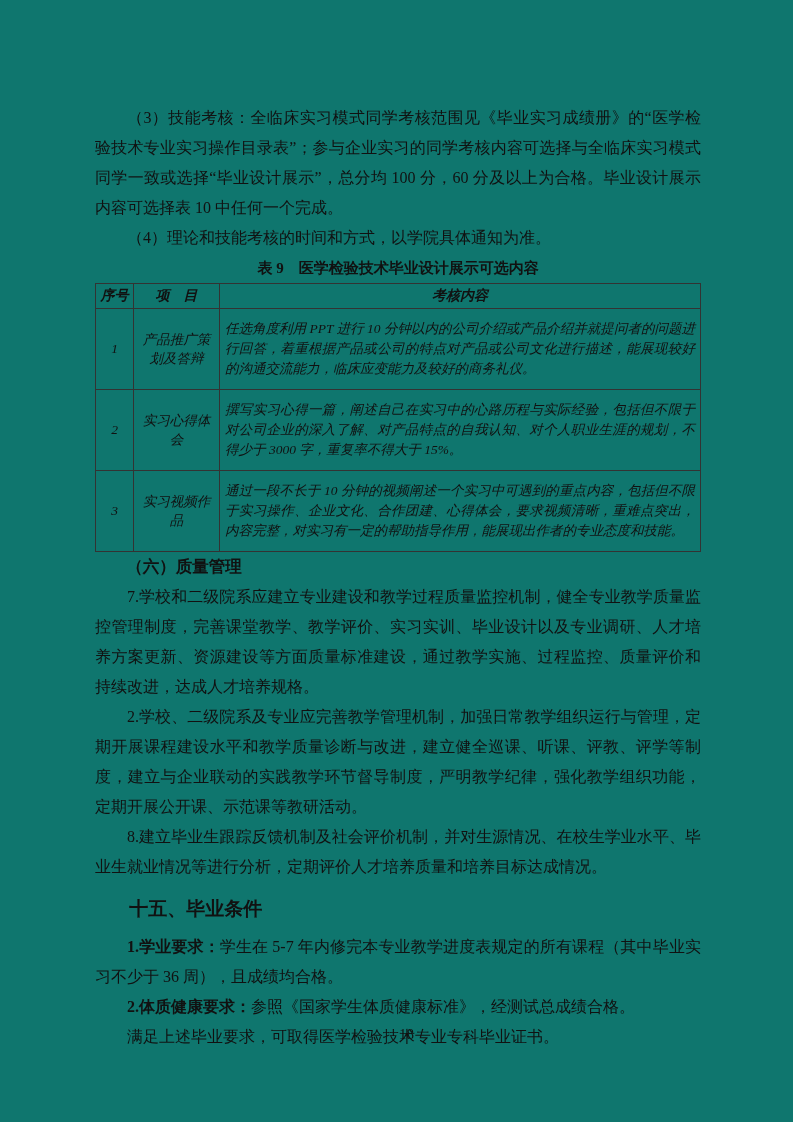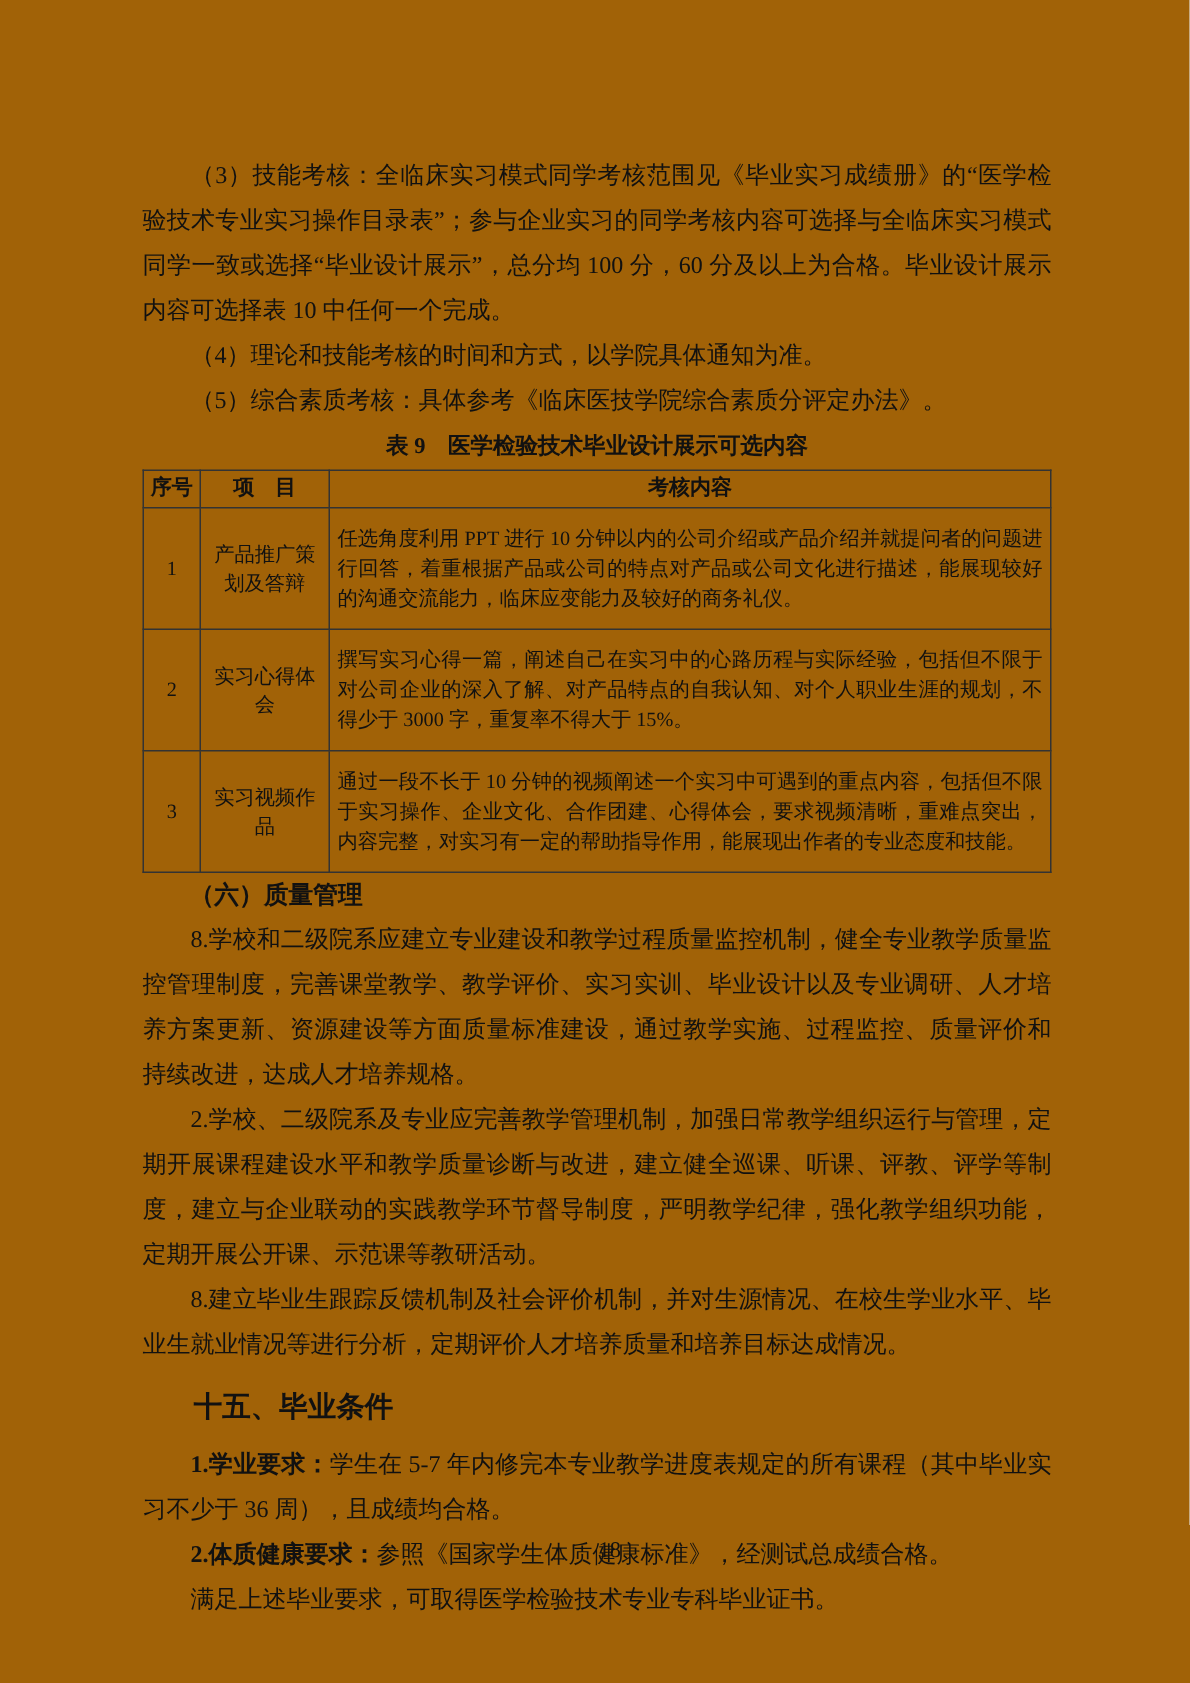--- a/index.html
+++ b/index.html
@@ -1,21 +1,21 @@
 <!DOCTYPE html>
 <html lang="zh"><head>
 <meta charset="utf-8">
 <style>
   html, body { margin: 0; padding: 0; background: #e8e8e8; }
   .page {
     position: relative;
     width: 793px;
     height: 1122px;
     margin: 0 auto;
-    background: #a16207;
+    background: #0f766e;
     box-sizing: border-box;
     padding: 103px 92px 0 95px;
     font-family: "Liberation Serif", "DejaVu Serif", serif;
     color: #111111;
     overflow: hidden;
   }
   .body-par {
     margin: 0;
     font-size: 16px;
     line-height: 30px;
@@ -34,20 +34,21 @@
     margin: 2px 0 2px 0;
     font-size: 15px;
     font-weight: bold;
     text-align: center;
     line-height: 26px;
   }
   table.t9 {
     width: 100%;
     border-collapse: collapse;
     table-layout: fixed;
+    font-style: italic;
   }
   table.t9 th, table.t9 td {
     border: 1px solid #333333;
     padding: 10px 5px;
     vertical-align: middle;
     box-sizing: border-box;
   }
   table.t9 th {
     font-size: 14px;
     font-weight: bold;
@@ -91,21 +92,20 @@
     margin-left: 20px;
   }
 </style>
 </head>
 <body>
 
 <div class="page">
 
   <p class="body-par">（3）技能考核：全临床实习模式同学考核范围见《毕业实习成绩册》的“医学检验技术专业实习操作目录表”；参与企业实习的同学考核内容可选择与全临床实习模式同学一致或选择“毕业设计展示”，总分均 100 分，60 分及以上为合格。毕业设计展示内容可选择表 10 中任何一个完成。</p>
   <p class="body-par">（4）理论和技能考核的时间和方式，以学院具体通知为准。</p>
-  <p class="body-par">（5）综合素质考核：具体参考《临床医技学院综合素质分评定办法》。</p>
 
   <p class="table-caption">表 9　医学检验技术毕业设计展示可选内容</p>
 
   <table class="t9">
     <thead>
       <tr>
         <th style="width:38px;">序号</th>
         <th style="width:86px;">项　目</th>
         <th>考核内容</th>
       </tr>
@@ -123,21 +123,21 @@
       </tr>
       <tr>
         <td class="c-no">3</td>
         <td class="c-item">实习视频作品</td>
         <td class="c-content">通过一段不长于 10 分钟的视频阐述一个实习中可遇到的重点内容，包括但不限于实习操作、企业文化、合作团建、心得体会，要求视频清晰，重难点突出，内容完整，对实习有一定的帮助指导作用，能展现出作者的专业态度和技能。</td>
       </tr>
     </tbody>
   </table>
 
   <p class="section-heading" style="text-indent: 1.9em;">（六）质量管理</p>
-  <p class="body-par">8.学校和二级院系应建立专业建设和教学过程质量监控机制，健全专业教学质量监控管理制度，完善课堂教学、教学评价、实习实训、毕业设计以及专业调研、人才培养方案更新、资源建设等方面质量标准建设，通过教学实施、过程监控、质量评价和持续改进，达成人才培养规格。</p>
+  <p class="body-par">7.学校和二级院系应建立专业建设和教学过程质量监控机制，健全专业教学质量监控管理制度，完善课堂教学、教学评价、实习实训、毕业设计以及专业调研、人才培养方案更新、资源建设等方面质量标准建设，通过教学实施、过程监控、质量评价和持续改进，达成人才培养规格。</p>
   <p class="body-par">2.学校、二级院系及专业应完善教学管理机制，加强日常教学组织运行与管理，定期开展课程建设水平和教学质量诊断与改进，建立健全巡课、听课、评教、评学等制度，建立与企业联动的实践教学环节督导制度，严明教学纪律，强化教学组织功能，定期开展公开课、示范课等教研活动。</p>
   <p class="body-par">8.建立毕业生跟踪反馈机制及社会评价机制，并对生源情况、在校生学业水平、毕业生就业情况等进行分析，定期评价人才培养质量和培养目标达成情况。</p>
 
   <p class="chapter-heading">十五、毕业条件</p>
 
   <p class="body-par"><span class="b">1.学业要求：</span><span>学生在 5-7 年内修完本专业教学进度表规定的所有课程（其中毕业实习不少于 36 周），且成绩均合格。</span></p>
 
   <p class="body-par"><span class="b">2.体质健康要求：</span><span>参照《国家学生体质健康标准》，经测试总成绩合格。</span></p>
 
   <p class="body-par">满足上述毕业要求，可取得医学检验技术专业专科毕业证书。</p>

